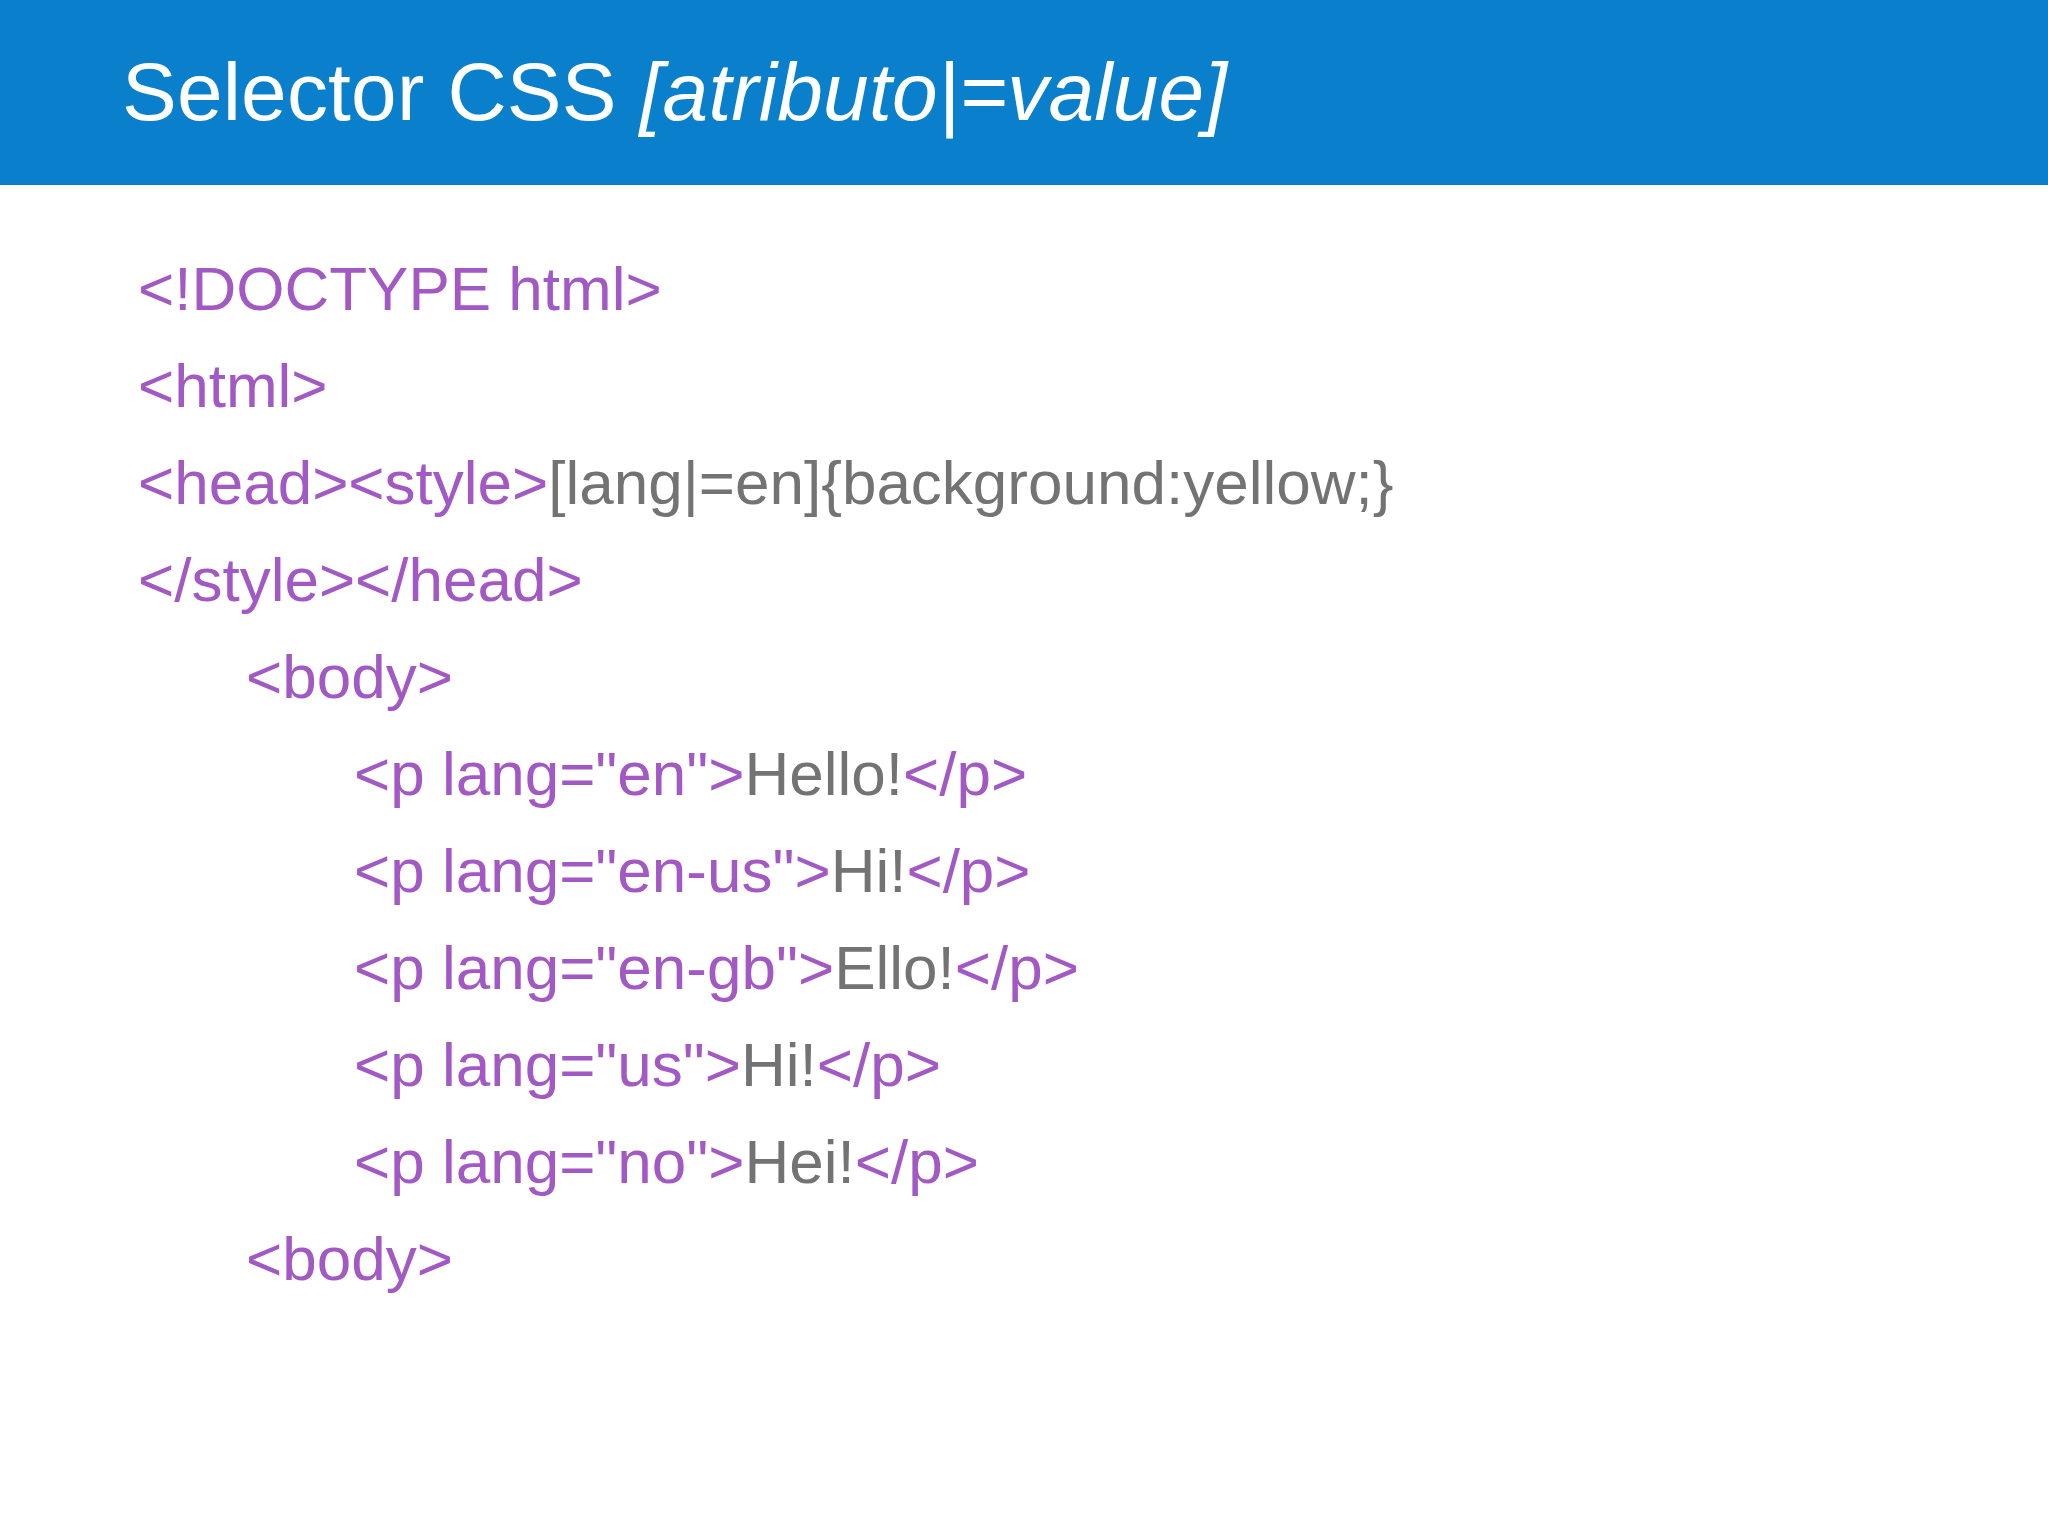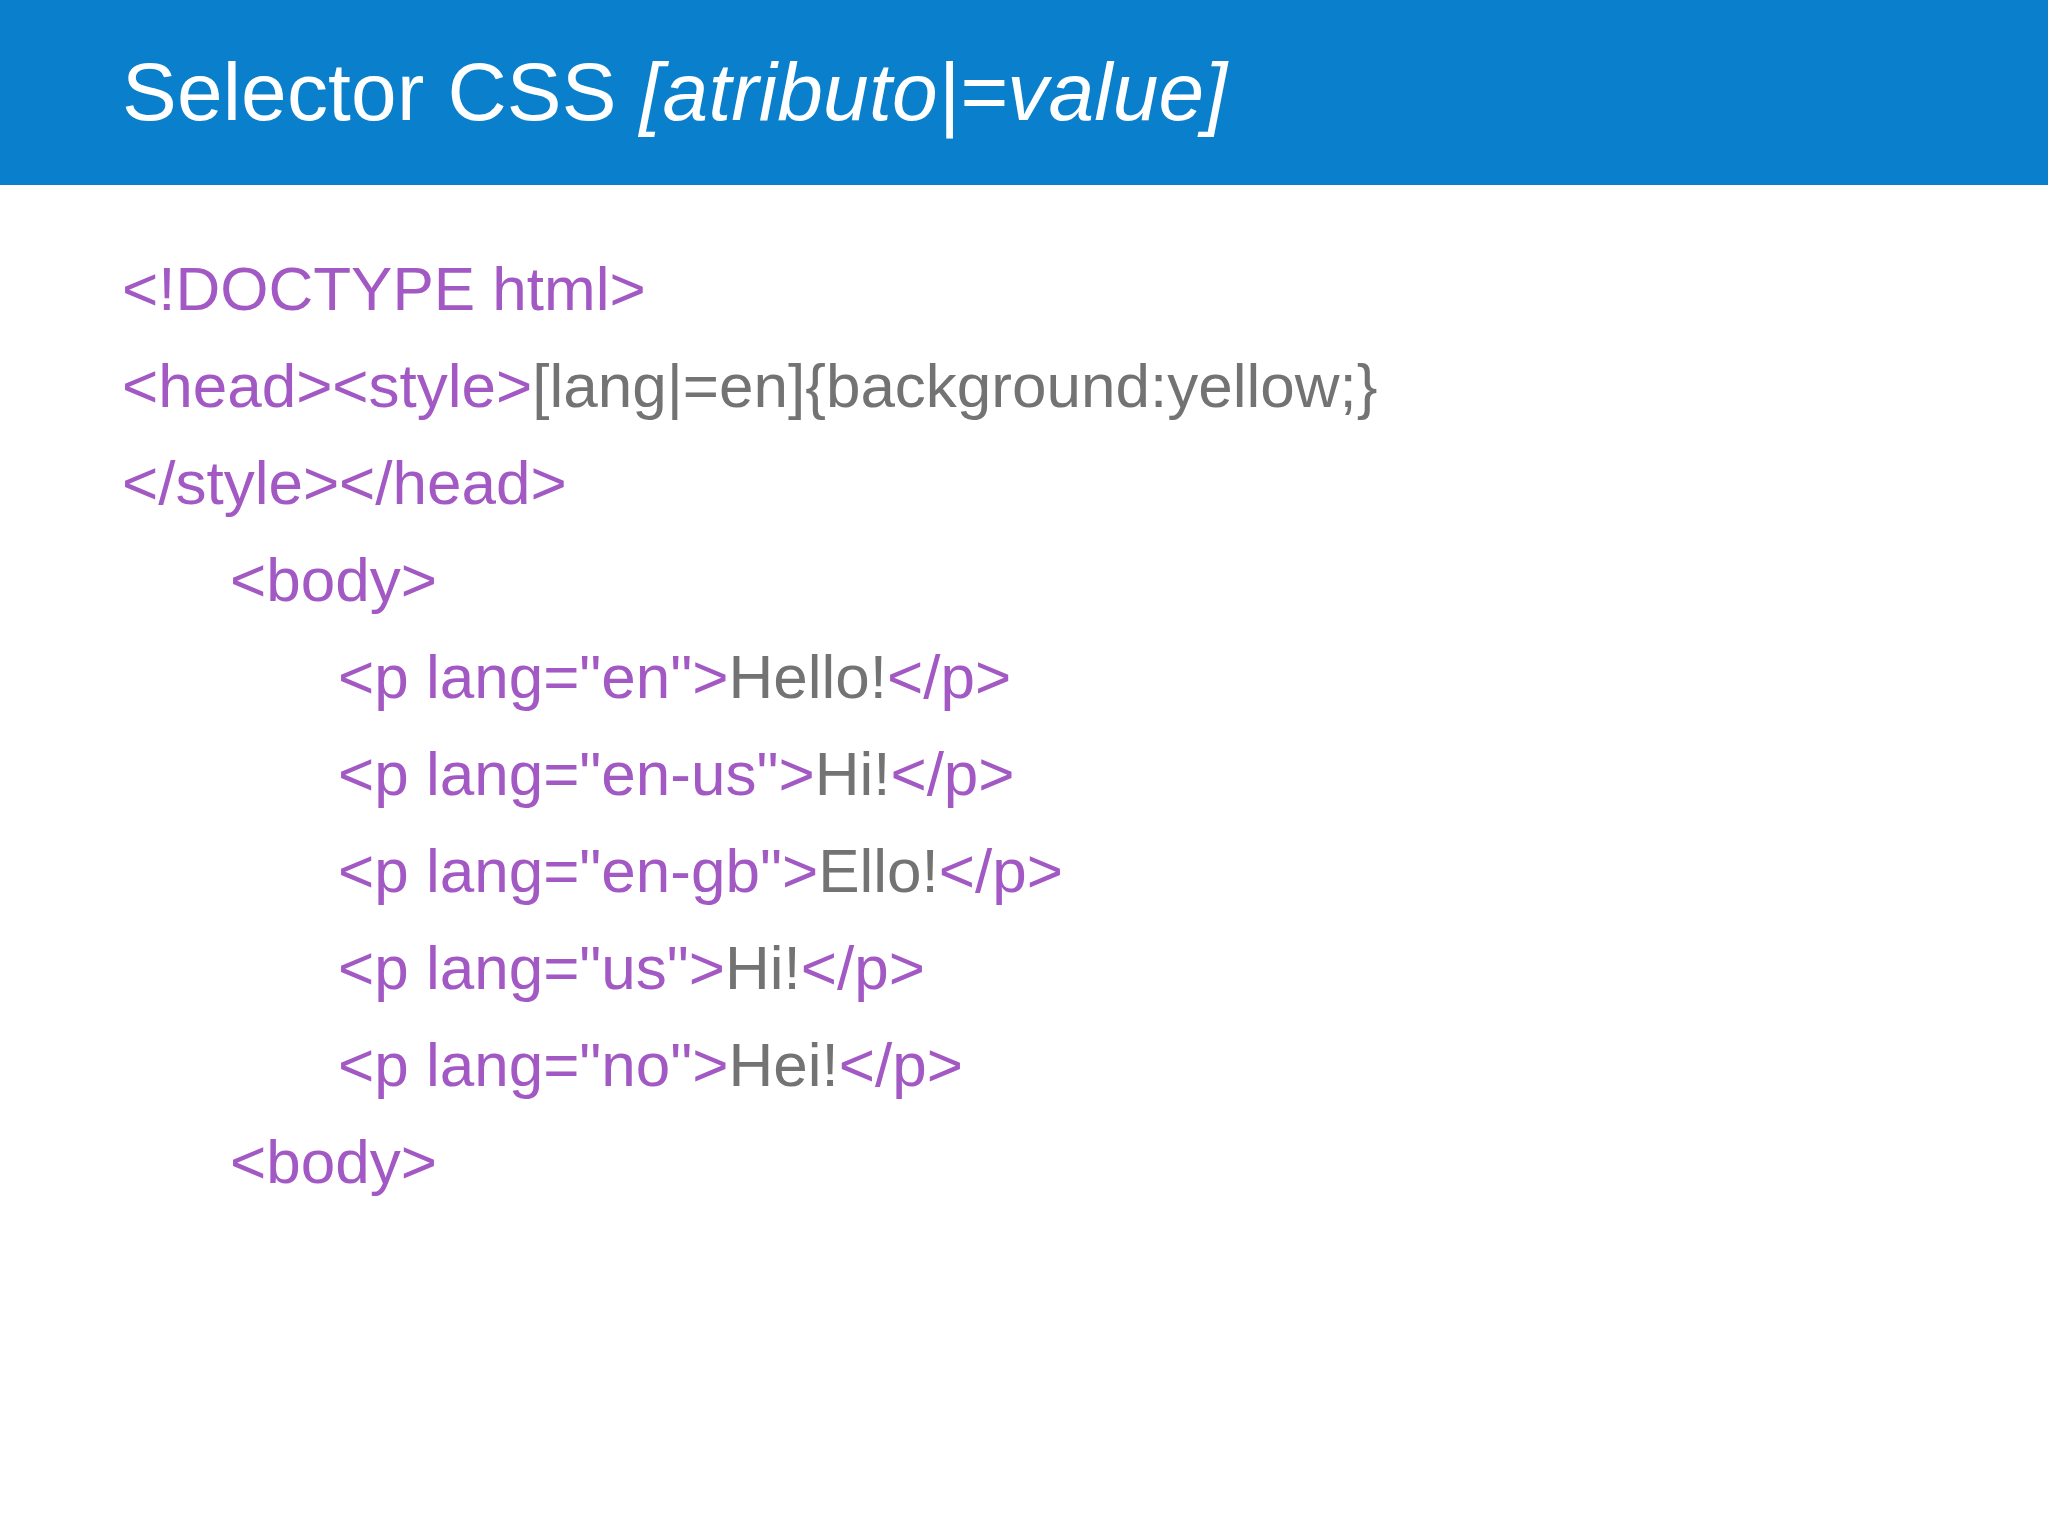--- a/index.html
+++ b/index.html
@@ -47,21 +47,21 @@
   .slide-title .title-plain {
     font-style: normal;
   }
   .slide-title .title-em {
     font-style: italic;
   }
 
   
   .code-block {
     position: absolute;
-    left: 0;
+    left: 16px;
     top: 185px;
     width: 1660px;
     padding-left: 122px;
     padding-right: 120px;
     padding-top: 55px;
     box-sizing: border-box;
     font-family: "Liberation Sans", sans-serif;
     font-size: 62px;
     line-height: 97px;
     color: #222222;
@@ -87,20 +87,21 @@
 <body>
 
 <div class="slide">
 
   <div class="header-bar">
     <h1 class="slide-title"><span class="title-plain">Selector CSS </span><span class="title-em">[atributo|=value]</span></h1>
   </div>
 
   <div class="code-block">
       <div class="code-line indent-0"><span class="tag">&lt;!DOCTYPE html&gt;</span></div>
+      <div class="code-line indent-0"><span class="tag">&lt;html&gt;</span></div>
       <div class="code-line indent-0"><span class="tag">&lt;head&gt;&lt;style&gt;</span><span class="txt">[lang|=en]{background:yellow;}</span><span class="tag">&lt;/style&gt;&lt;/head&gt;</span></div>
       <div class="code-line indent-1"><span class="tag">&lt;body&gt;</span></div>
       <div class="code-line indent-2"><span class="tag">&lt;p lang="en"&gt;</span><span class="txt">Hello!</span><span class="tag">&lt;/p&gt;</span></div>
       <div class="code-line indent-2"><span class="tag">&lt;p lang="en-us"&gt;</span><span class="txt">Hi!</span><span class="tag">&lt;/p&gt;</span></div>
       <div class="code-line indent-2"><span class="tag">&lt;p lang="en-gb"&gt;</span><span class="txt">Ello!</span><span class="tag">&lt;/p&gt;</span></div>
       <div class="code-line indent-2"><span class="tag">&lt;p lang="us"&gt;</span><span class="txt">Hi!</span><span class="tag">&lt;/p&gt;</span></div>
       <div class="code-line indent-2"><span class="tag">&lt;p lang="no"&gt;</span><span class="txt">Hei!</span><span class="tag">&lt;/p&gt;</span></div>
       <div class="code-line indent-1"><span class="tag">&lt;body&gt;</span></div>
     </div>
 

